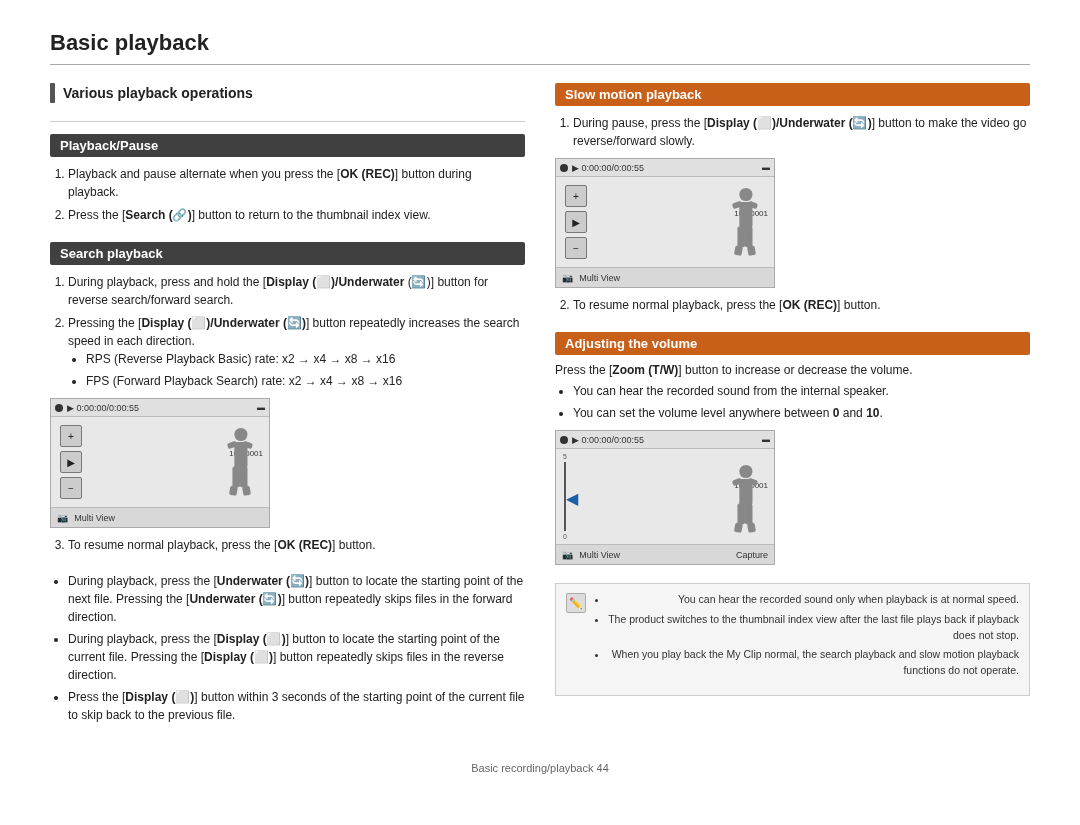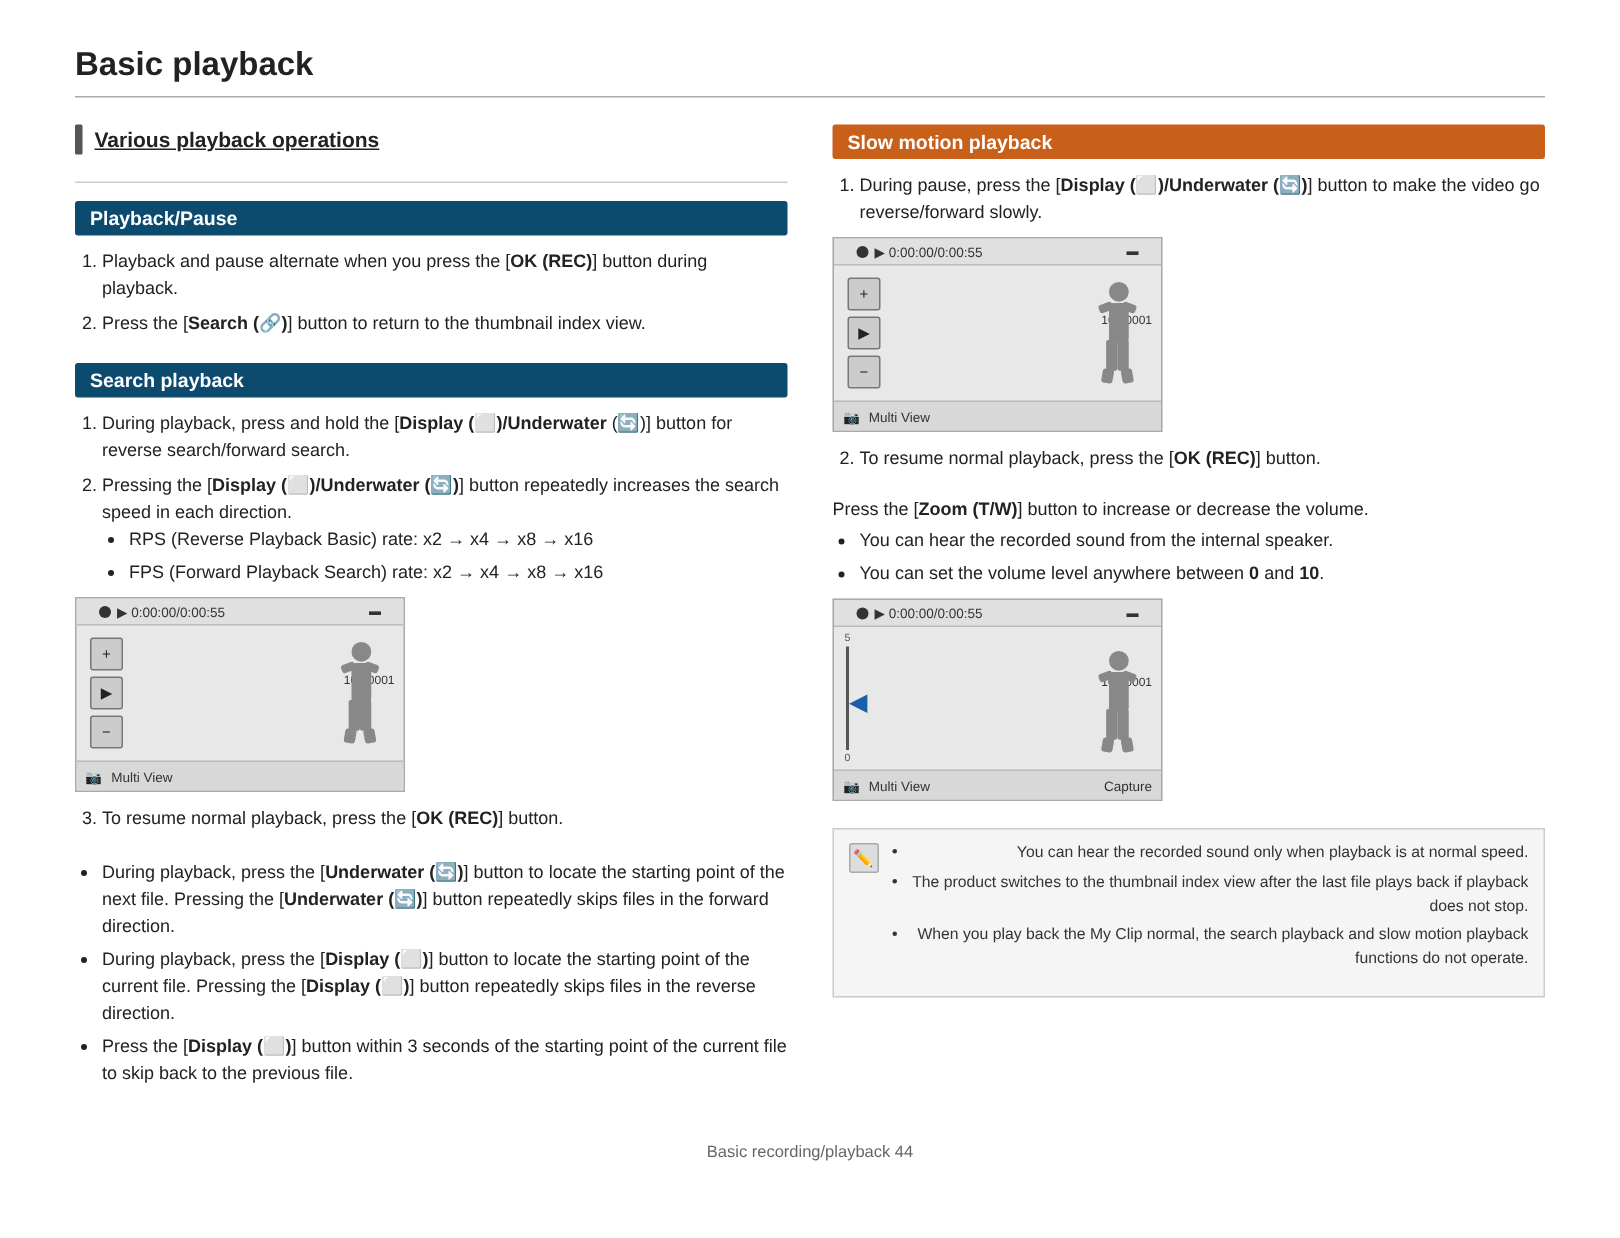--- a/index.html
+++ b/index.html
@@ -30,36 +30,35 @@
     .left-col {
       flex: 1;
     }
     .right-col {
       flex: 1;
     }
     .section-bar-heading {
       display: flex;
       align-items: center;
       margin-bottom: 8px;
-      text-decoration: underline;
     }
     .section-bar {
       width: 5px;
       height: 20px;
       background: #555;
       margin-right: 8px;
       border-radius: 1px;
     }
     .section-bar-title {
       font-size: 14px;
       font-weight: bold;
       color: #222;
     }
     .section-highlight-heading {
-      background: #0c4a6e;
+      background: #404040;
       color: #fff;
       padding: 4px 10px;
       font-size: 13px;
       font-weight: bold;
       margin-bottom: 8px;
       border-radius: 2px;
     }
     .section-highlight-heading.orange {
       background: #c8601a;
     }
@@ -99,21 +98,21 @@
       margin: 8px 0;
       position: relative;
       background: #e8e8e8;
       overflow: hidden;
     }
     .camera-screen .top-bar {
       background: #e0e0e0;
       height: 18px;
       display: flex;
       align-items: center;
-      padding: 0 15px;
+      padding: 0 4px;
       gap: 4px;
       font-size: 9px;
       color: #333;
       border-bottom: 1px solid #bbb;
     }
     .camera-screen .top-bar .record-icon {
       width: 8px; height: 8px;
       background: #333;
       border-radius: 50%;
     }
@@ -331,20 +330,21 @@
           <span>📷</span>
           <span>Multi View</span>
         </div>
       </div>
       <ol start="2">
         <li>To resume normal playback, press the [<span class="bold">OK (REC)</span>] button.</li>
       </ol>
     </div>
 
     <div class="section-block">
+      <div class="section-highlight-heading orange">Adjusting the volume</div>
       <p>Press the [<span class="bold">Zoom (T/W)</span>] button to increase or decrease the volume.</p>
       <ul class="bullet-plain" style="margin-top:5px;">
         <li>You can hear the recorded sound from the internal speaker.</li>
         <li>You can set the volume level anywhere between <span class="bold">0</span> and <span class="bold">10</span>.</li>
       </ul>
 
       <div class="camera-screen" style="width:220px; height:135px;">
         <div class="top-bar">
           <div class="record-icon"></div>
           <span>▶ 0:00:00/0:00:55</span>

